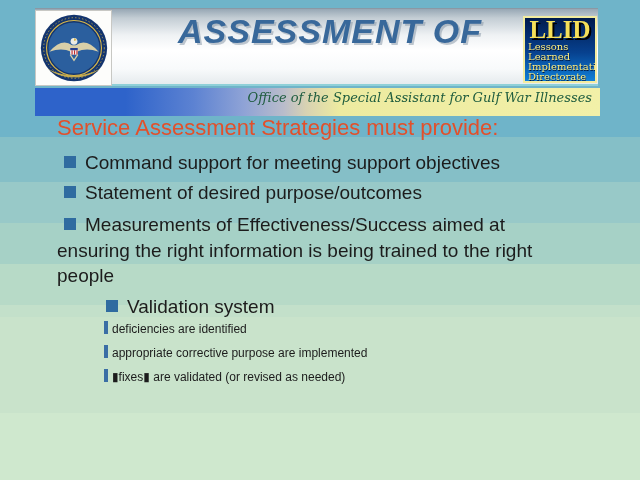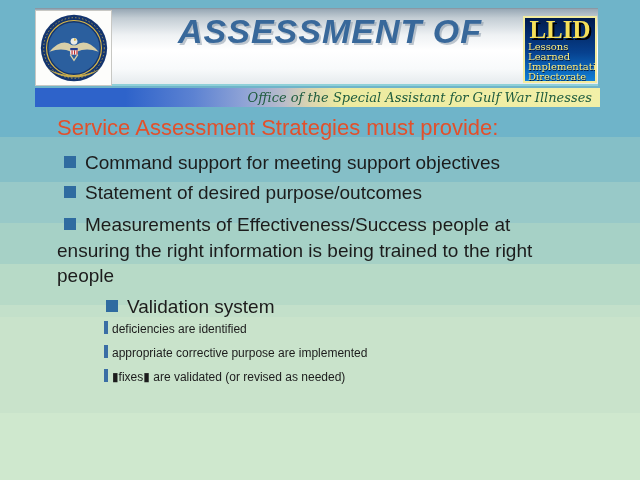--- a/index.html
+++ b/index.html
@@ -57,21 +57,21 @@
   }
   .llid-line {
     padding-left: 3px;
     font-family: "DejaVu Serif", serif; 
     font-size: 10px; line-height: 10px;
     color: #FFEE80; text-shadow: 0.5px 0.5px 0 #001133;
     white-space: nowrap;
   }
 
   .banner-bar {
-    position: absolute; left: 35px; top: 88px; width: 565px; height: 19px;
+    position: absolute; left: 35px; top: 88px; width: 565px; height: 28px;
     background: linear-gradient(90deg,
       #2E63CA 0%, #2E63CA 16%, #5C82D2 28%, #8FA3D6 37%,
       #B9BCCB 44%, #D8D2B2 48%, #EDEBA0 54%, #F2F0A8 100%);
     text-align: right;
   }
   .banner-text {
     display: inline-block; padding-right: 8px;
     font-family: "DejaVu Serif", serif; font-style: italic;
     font-size: 13px; line-height: 15px; color: #1E5C3E;
     white-space: nowrap;
@@ -157,21 +157,21 @@
 
   <div class="line bullet t-b1">
     <span class="sq"></span><span>Command support for meeting support objectives</span>
   </div>
 
   <div class="line bullet t-b2">
     <span class="sq"></span><span>Statement of desired purpose/outcomes</span>
   </div>
 
   <div class="line bullet t-b3a">
-    <span class="sq"></span><span>Measurements of Effectiveness/Success people at</span>
+    <span class="sq"></span><span>Measurements of Effectiveness/Success aimed at</span>
   </div>
   <div class="line wrapline t-b3b">ensuring the right information is being trained to the right</div>
   <div class="line wrapline t-b3c">people</div>
 
   <div class="line bullet t-b4">
     <span class="sq"></span><span>Validation system</span>
   </div>
 
   <div class="line sub t-s1">
     <span class="vbar"></span><span>deficiencies are identified</span>

